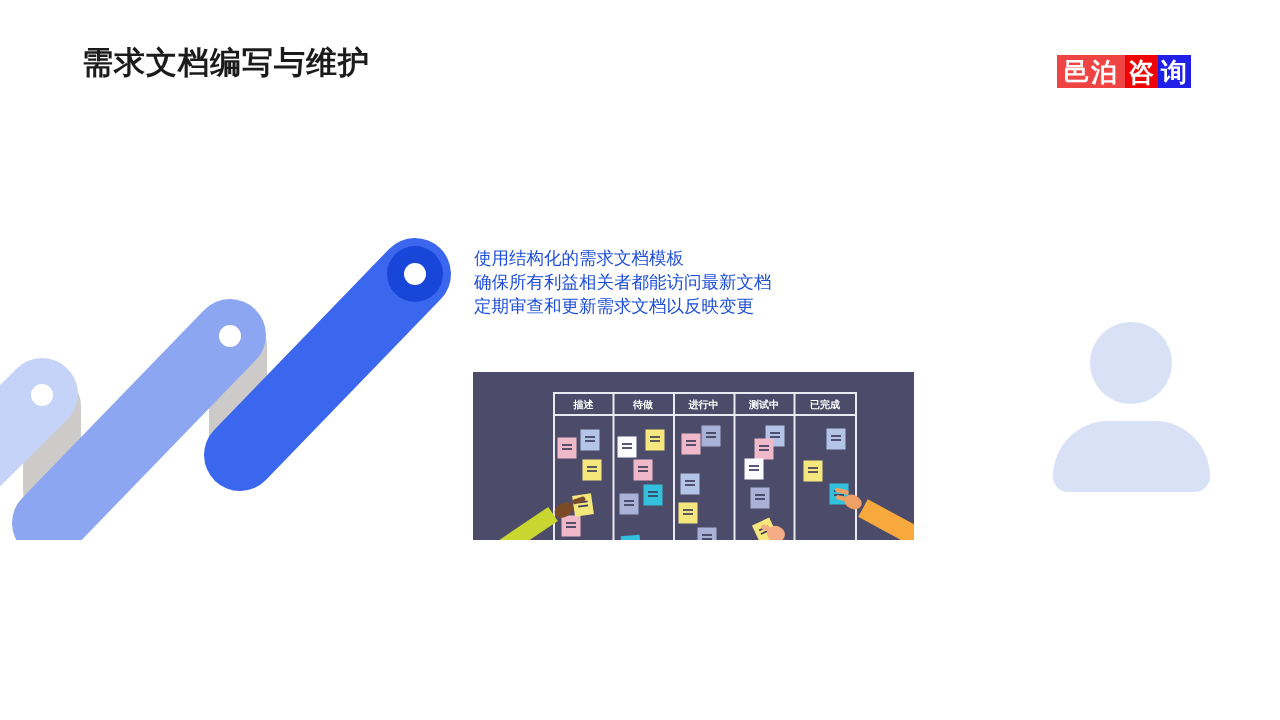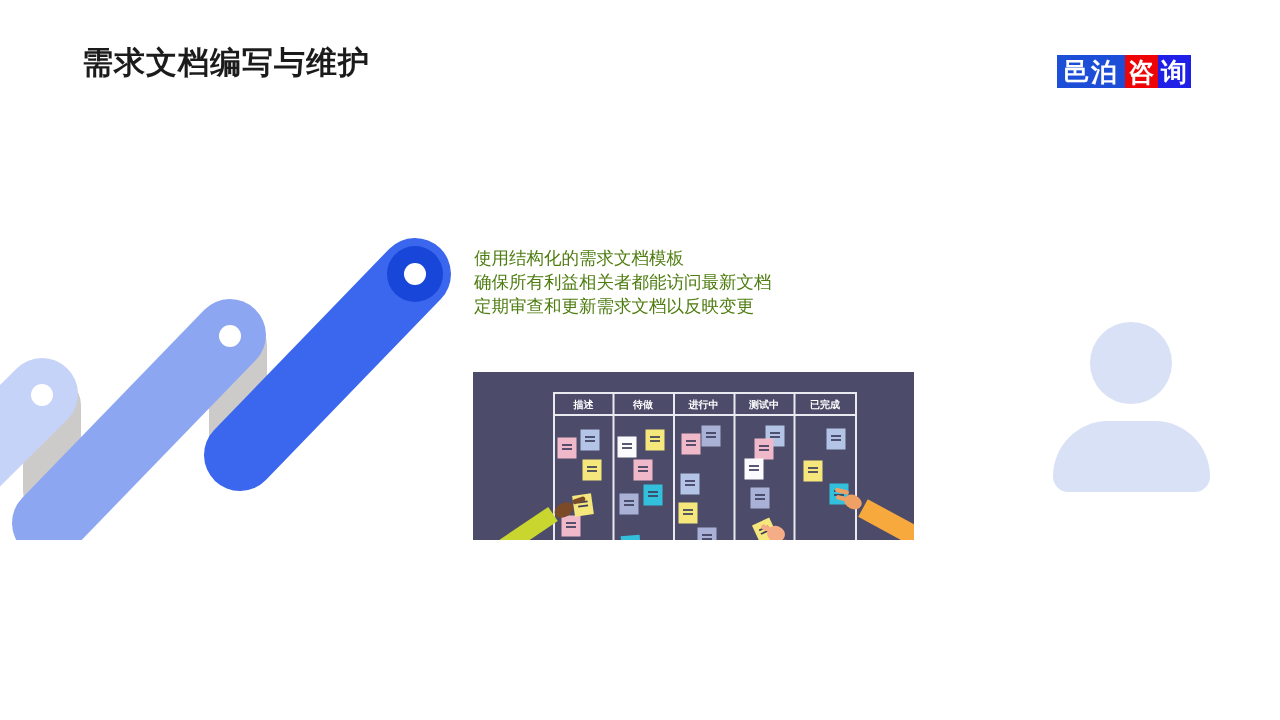--- a/index.html
+++ b/index.html
@@ -11,25 +11,25 @@
   .title{
     position:absolute;left:82px;top:42px;margin:0;
     font-size:31px;font-weight:800;color:#1b1b1b;letter-spacing:1px;
   }
   
   .logo{position:absolute;left:1057px;top:55px;display:flex;height:33px;}
   .logo .seg{
     display:flex;align-items:center;justify-content:center;
     color:#ffffff;font-weight:700;font-size:26px;line-height:1;letter-spacing:1px;
   }
-  .logo .seg0{background:#1d4ed8;width:68px;text-align:right;}
+  .logo .seg0{background:#ef4444;width:68px;text-align:right;}
   .logo .seg1{background:#ee0404;width:33px;}
   .logo .seg2{background:#1f1fe8;width:33px;}
   
-  .bullets{position:absolute;left:474px;top:246px;color:#4d7c0f;font-size:17.5px;line-height:24px;}
+  .bullets{position:absolute;left:474px;top:246px;color:#1d4ed8;font-size:17.5px;line-height:24px;}
   
   .zigzag{position:absolute;left:0;top:235px;}
   
   .kanban{position:absolute;left:473px;top:372px;}
   .kanban text{
     font-family:"Liberation Sans","DejaVu Sans",sans-serif;
     font-size:10px;font-weight:bold;fill:#ffffff;text-anchor:middle;
   }
   
   .person{position:absolute;left:1053px;top:322px;width:157px;height:170px;}

